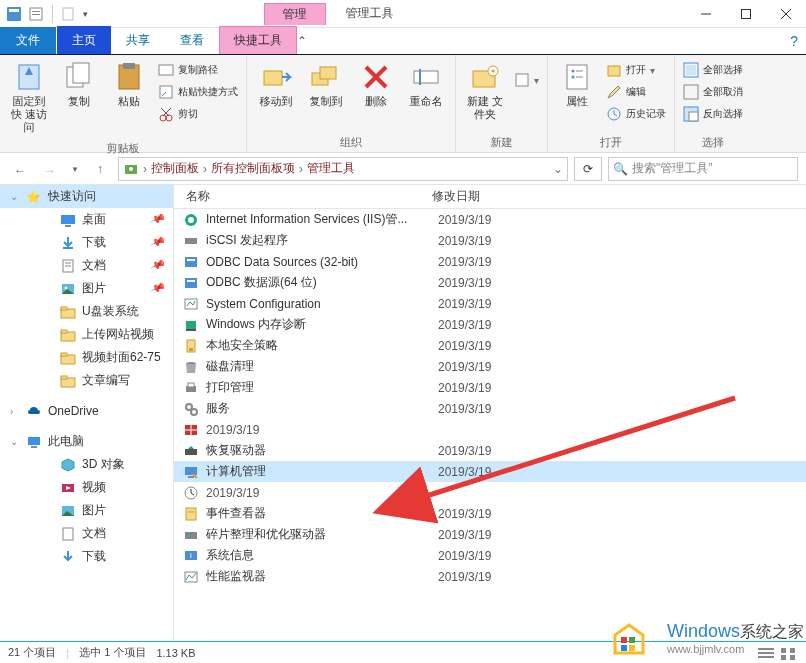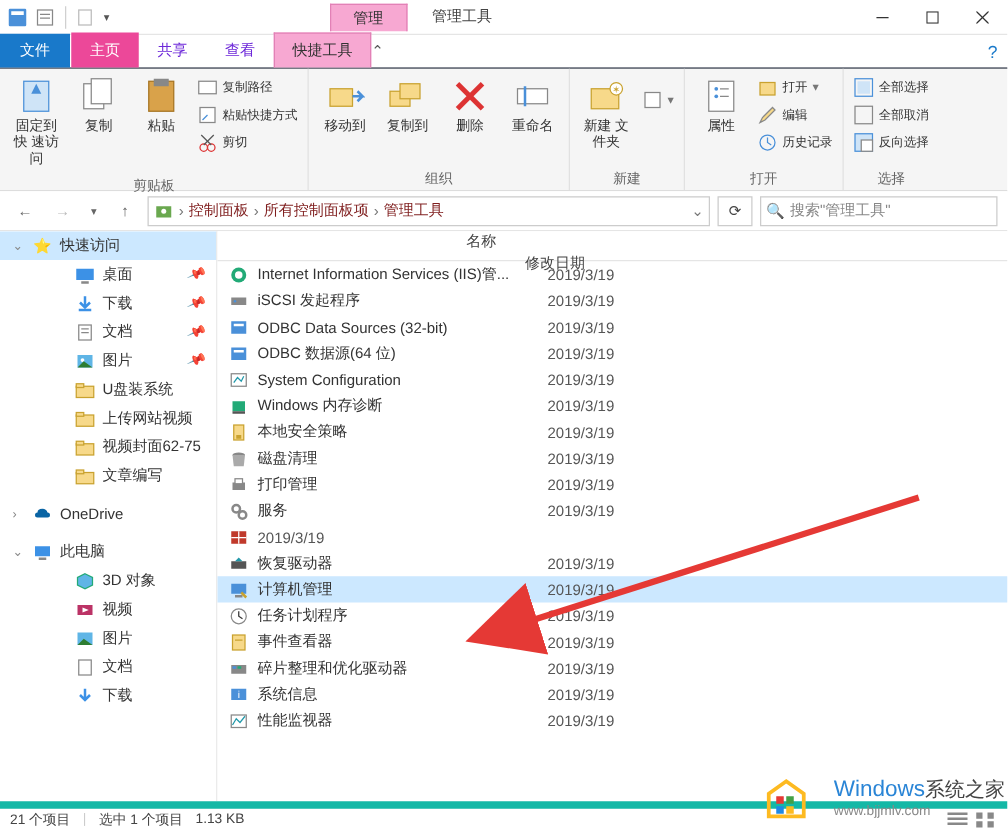--- a/index.html
+++ b/index.html
@@ -10,22 +10,22 @@
   .titlebar .qat { display: flex; align-items: center; gap: 6px; padding: 0 6px; }
   .titlebar .qat-sep { width: 1px; height: 18px; background: #d0d0d0; margin: 0 2px; }
   .titlebar .tabcap { margin-left: 170px; background: #F7A8D2; color: #333; padding: 2px 18px; border: 1px solid #E281B6; border-bottom: none;}
   .titlebar .title-text { margin-left: 20px; color: #444; }
   .titlebar .winbtns { margin-left: auto; display: flex; }
   .winbtn { width: 40px; height: 28px; display: flex; align-items: center; justify-content: center; color: #333; }
 
   
   .ribbontabs { height: 27px; display: flex; align-items: flex-end; background: #fff; border-bottom:1px solid #0f172a; }
   .filetab { background: #1979CA; color: #fff; padding: 5px 16px; margin-right: 1px; }
-  .ribtab { padding: 5px 14px; color: #6d28d9; border: 1px solid transparent; border-bottom: none; }
-  .ribtab.active { background: #ec4899; color: #fff; }
+  .ribtab { padding: 5px 14px; color: #0369a1; border: 1px solid transparent; border-bottom: none; }
+  .ribtab.active { background: #1d4ed8; color: #fff; }
   .ribtab.ctx { background: #F7A8D2; color:#333; border:1px solid #E281B6; border-bottom:none; }
   .helpicon { margin-left: auto; margin-right: 8px; color: #1979CA; font-size: 14px; align-self:center;}
   .collapseicon { margin-right: 10px; color:#555; align-self:center;}
 
   
   .ribbon { height: 98px; background: #f5f5f5; border-bottom: 1px solid #ddd; display: flex; }
   .group { border-right: 1px solid #e1e1e1; padding: 2px 6px 0 6px; display:flex; flex-direction:column; align-items:center; }
   .group .groupbody { flex:1; display:flex; align-items:flex-start; gap:4px;}
   .group .grouplabel { color: #666; font-size: 11px; padding: 2px 0; }
   .bigbtn { display: flex; flex-direction: column; align-items: center; width: 46px; padding: 4px 2px; color:#333; }
@@ -48,31 +48,31 @@
   .main { display:flex; height: calc(663px - 28px - 27px - 98px - 32px - 22px); }
   .navpane { width:174px; border-right:1px solid #e5e5e5; background:#fff; overflow:hidden; }
   .navitem { display:flex; align-items:center; padding:3px 8px 3px 10px; gap:6px; color:#333; }
   .navitem.pinned { background:#CCE8FF; }
   .navitem .exp { width:10px; color:#888; font-size:10px;}
   .navitem .nicon { width:16px; height:16px; display:inline-flex; align-items:center; justify-content:center;}
   .navitem .pin { margin-left:auto; color:#888; font-size:11px; transform:rotate(20deg);}
   .navindent1 { padding-left: 32px; margin-left: 28px; }
 
   .listpane { flex:1; display:flex; flex-direction:column; background:#fff;}
-  .colheaders { height:24px; border-bottom:1px solid #e5e5e5; display:flex; align-items:center; color:#444;flex-direction:column;}
+  .colheaders { height:24px; border-bottom:1px solid #e5e5e5; display:flex; align-items:center; color:#444;}
   .ch-name { width:258px; padding-left:12px;}
   .ch-date { width:140px;}
   .filerow { height:21px; display:flex; align-items:center; padding-left:8px; color:#333;}
   .filerow .ficon { width:18px; height:18px; margin-right:6px; display:inline-flex; align-items:center; justify-content:center;}
   .filerow .fname { width:232px; white-space:nowrap; overflow:hidden; text-overflow:ellipsis;}
   .filerow .fdate { color:#555;}
   .filerow.selected { background:#CCE8FF; }
 
   
-  .statusbar { position:absolute; bottom:0; left:0; right:0; height:22px; border-top:6px solid #14b8a6; background:#fff; display:flex; align-items:center; padding:0 8px; color:#444; font-size:11px; gap:10px;}
+  .statusbar { position:absolute; bottom:0; left:0; right:0; height:22px; border-top:1px solid #14b8a6; background:#fff; display:flex; align-items:center; padding:0 8px; color:#444; font-size:11px; gap:10px;}
   .statusbar .sep { color:#ccc;}
   .statusbar .viewbtns { margin-left:auto; display:flex; gap:2px;}
 
   
   .arrow-svg { position:absolute; top:0; left:0; pointer-events:none; }
 
   
   .watermark { position:absolute; right:2px; bottom:6px; display:flex; align-items:flex-start; gap:20px;}
   .watermark .wlogo { width:36px; height:36px;}
   .watermark .wtxt1 { color:#2A85D6; font-size:18px; font-weight:400;}
@@ -633,21 +633,20 @@
           <span class="fname">计算机管理</span>
           <span class="fdate">2019/3/19</span>
         </div>
         <div class="filerow">
           <span class="ficon">
             <svg width="16" height="16">
               <circle cx="8" cy="8" r="6" fill="#fff" stroke="#888"></circle>
               <path d="M8 4 L8 8 L11 10" stroke="#333" fill="none"></path>
             </svg>
           </span>
-          <span class="fname">任务计划程序</span>
           <span class="fdate">2019/3/19</span>
         </div>
         <div class="filerow">
           <span class="ficon">
             <svg width="16" height="16">
               <rect x="3" y="2" width="10" height="12" fill="#f7d98a" stroke="#c9a22f"></rect>
               <line x1="5" y1="6" x2="11" y2="6" stroke="#c9a22f"></line>
             </svg>
           </span>
           <span class="fname">事件查看器</span>

